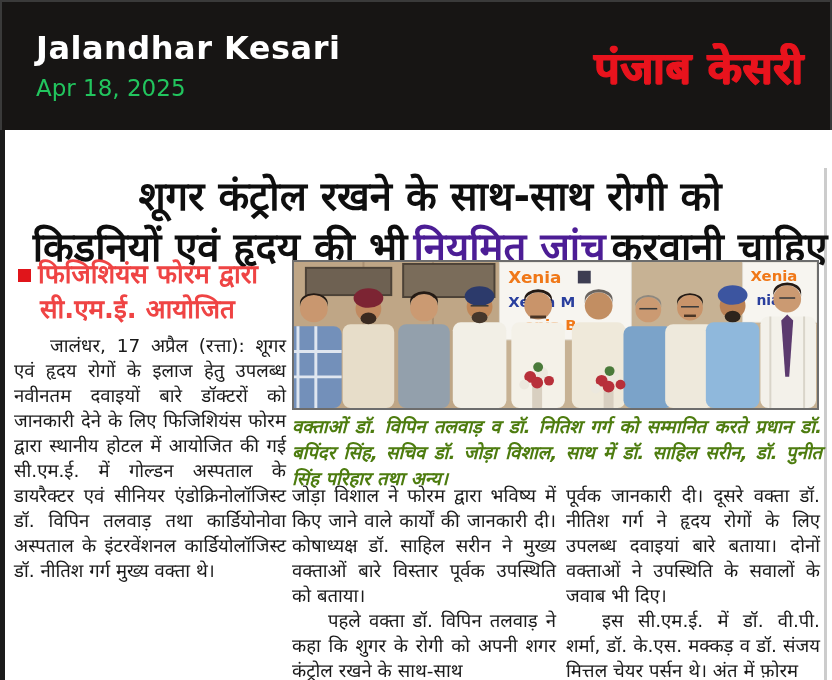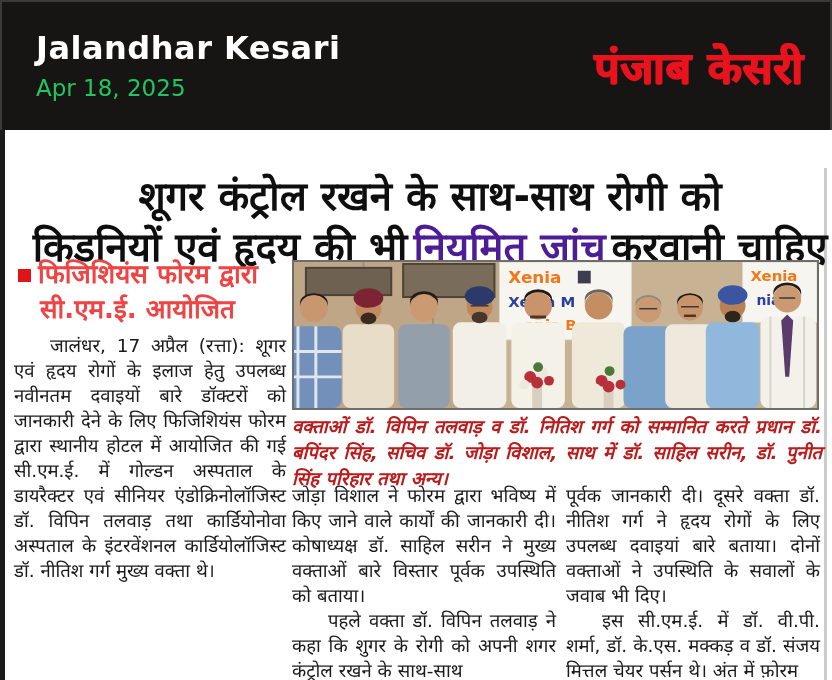--- a/index.html
+++ b/index.html
@@ -42,21 +42,21 @@
   }
   .sh-line2{margin-left:22px;}
   
   .photo{
     position:absolute;left:292px;top:260px;width:527px;height:150px;margin:0;
     border:2px solid #6d6d6d;box-sizing:border-box;background:#0f766e;
   }
   .photo svg{display:block;width:100%;height:100%;}
   .caption{
     position:absolute;left:292px;top:414px;width:530px;height:64px;
-    font-style:italic;font-weight:600;font-size:18.5px;line-height:26px;color:#b91c1c;
+    font-style:italic;font-weight:600;font-size:18.5px;line-height:26px;color:#4d7c0f;
     text-align:justify;
   }
   
   .col{position:absolute;font-size:18.5px;line-height:25px;color:#1a1a1a;text-align:justify;}
   .col p{margin:0;}
   .col p.indent{text-indent:36px;}
   .col1{left:14px;top:333px;width:272px;height:347px;}
   .col2{left:292px;top:483px;width:264px;height:197px;}
   .col3{left:566px;top:483px;width:254px;height:197px;}
 </style>

